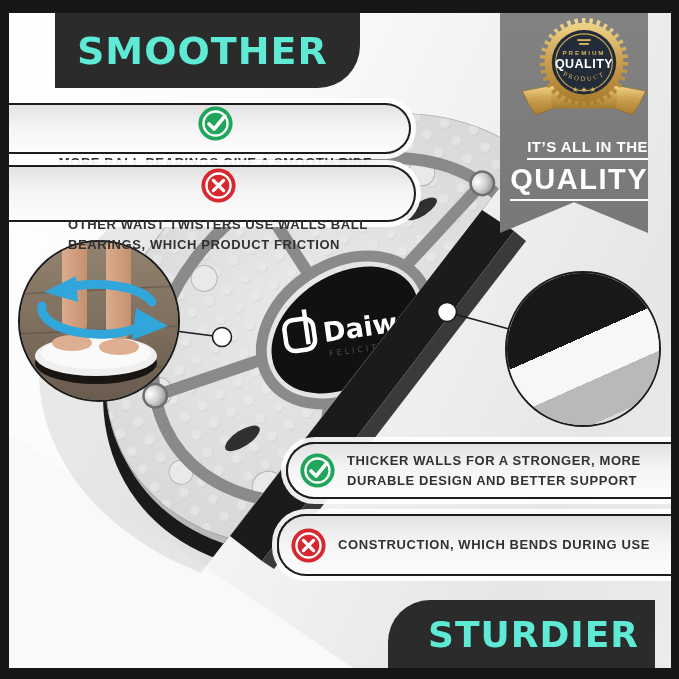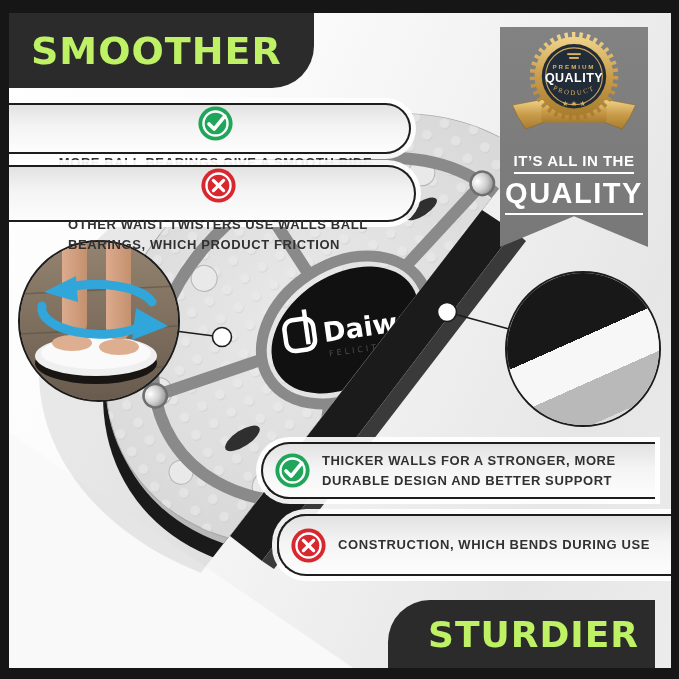--- a/index.html
+++ b/index.html
@@ -24,51 +24,51 @@
   .inset{position:absolute;border-radius:50%;border:2px solid #1c1c1c;overflow:hidden;z-index:3;background:#888;}
   .inset-left{left:9px;top:227px;width:158px;height:158px;}
   .inset-right{left:496px;top:258px;width:152px;height:152px;background:#dedede;}
   .inset-right::before{
     content:"";position:absolute;left:-45%;top:-45%;width:190%;height:190%;
     transform:rotate(-24deg);
     background:linear-gradient(180deg,#181818 0 46%,#f7f7f7 46% 61%,#b9b9b9 61% 75%,#dcdcdc 75% 100%);
   }
 
   
-  .banner{position:absolute;background:#2c2b2b;color:#bef264;display:flex;align-items:center;z-index:6;
-          font-weight:bold;letter-spacing:1px;}
+  .banner{position:absolute;background:#2c2b2b;color:#5eead4;display:flex;align-items:center;z-index:6;
+          font-weight:bold;letter-spacing:1px;margin-left:46px;}
   .banner-top{left:0;top:0;width:283px;height:75px;border-bottom-right-radius:42px;
               font-size:38px;padding-left:22px;}
   .banner-bottom{right:16px;bottom:0;width:251px;height:68px;border-top-left-radius:42px;
               font-size:36px;justify-content:flex-end;padding-right:16px;}
 
   
   .pill{
     position:absolute;display:flex;align-items:center;gap:11px;z-index:5;
     background:linear-gradient(180deg,#e2e2e2 0%,#f4f4f4 45%,#fdfdfd 100%);
     border:2px solid #1d1d1d;box-sizing:border-box;
     box-shadow:0 0 0 5px rgba(255,255,255,.92);
   }
   .cap-right{border-left:none;border-radius:0 29px 29px 0;padding-left:13px;flex-direction:column;}
   .cap-left{border-right:none;border-radius:29px 0 0 29px;padding-left:11px;}
   .pill-icon{flex:0 0 auto;width:37px;height:37px;}
   .pill-text{font-family:"Liberation Sans",sans-serif;font-weight:bold;font-size:13px;
              letter-spacing:.6px;color:#313131;line-height:1.5;}
   .pill-text span{display:block;white-space:nowrap;}
   #pill1{left:0;top:90px;width:402px;height:51px;}
   #pill2{left:0;top:152px;width:407px;height:57px;}
-  #pill3{left:252px;top:429px;width:394px;height:57px;}
+  #pill3{left:277px;top:429px;width:394px;height:57px;}
   #pill4{left:268px;top:501px;width:394px;height:62px;}
 
   
   .ribbon{
-    position:absolute;left:491px;top:14px;width:148px;height:220px;z-index:4;
+    position:absolute;left:491px;top:0;width:148px;height:220px;z-index:4;
     background:linear-gradient(180deg,#828282,#787878);
     clip-path:polygon(0 0,100% 0,100% 100%,50% 86%,0 100%);
-    display:flex;flex-direction:column;align-items:center;color:#fff;
+    display:flex;flex-direction:column;align-items:flex-end;color:#fff;
   }
   .badge-svg{width:128px;height:100px;margin-top:5px;}
   .tagline1{font-family:"Liberation Sans",sans-serif;font-weight:bold;font-size:15px;
             letter-spacing:.5px;padding-bottom:3px;border-bottom:2px solid #fff;margin-top:20px;}
   .tagline2{font-family:"Liberation Sans",sans-serif;font-weight:bold;font-size:29px;
             letter-spacing:1.5px;padding-bottom:3px;border-bottom:2px solid #fff;margin-top:3px;}
 </style>
 </head>
 <body>
 

